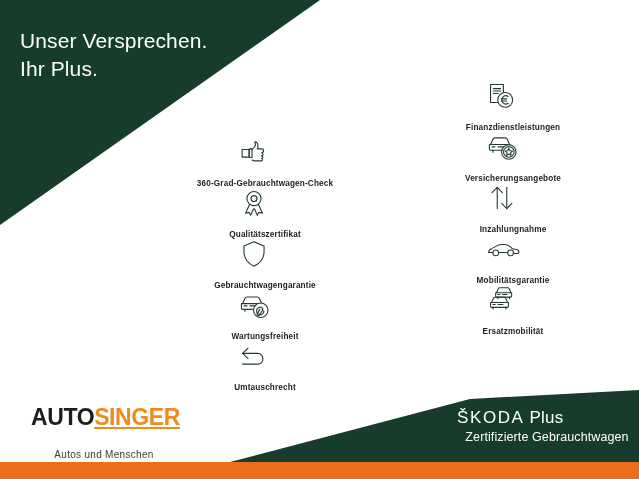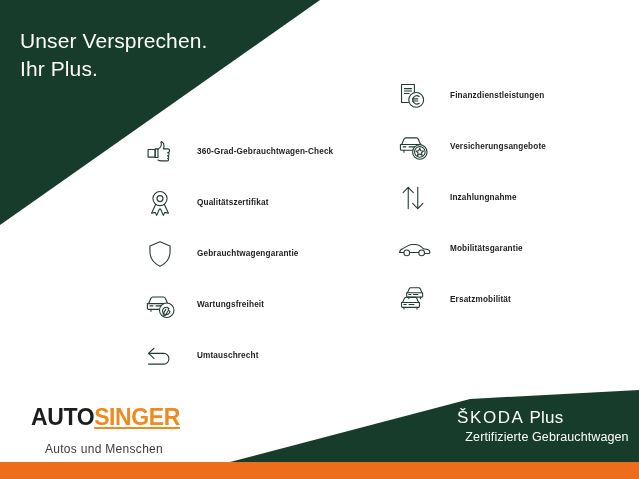--- a/index.html
+++ b/index.html
@@ -45,20 +45,21 @@
   .feature-col {
     position: absolute;
   }
   #col-left  { left: 145px; top: 126px; width: 240px; }
   #col-right { left: 398px; top: 70px;  width: 230px; }
 
   .feature-row {
     display: flex;
     align-items: center;
     height: 51px;
+    flex-direction: column;
   }
   .feature-icon {
     width: 52px;
     flex: 0 0 52px;
     height: 44px;
     display: flex;
     align-items: center;
     justify-content: flex-start;
   }
   .feature-icon svg {
@@ -88,26 +89,26 @@
   #dealer-wordmark {
     font-size: 23px;
     font-weight: bold;
     letter-spacing: -0.4px;
     line-height: 26px;
     white-space: nowrap;
   }
   #dealer-wordmark .wm-a { color: #1d1d1b; }
   #dealer-wordmark .wm-b { color: #ee8b1f; text-decoration: underline; }
   #dealer-tagline {
-    font-size: 12px;
+    font-size: 10px;
     color: #3c3c3b;
     letter-spacing: 0.3px;
     text-align: center;
     width: 146px;
-    margin-top: 12px;
+    margin-top: 19px;
   }
 
   
   #brand-badge {
     position: absolute;
     left: 457px;
     top: 408px;
     width: 180px;
     color: #ffffff;
   }

